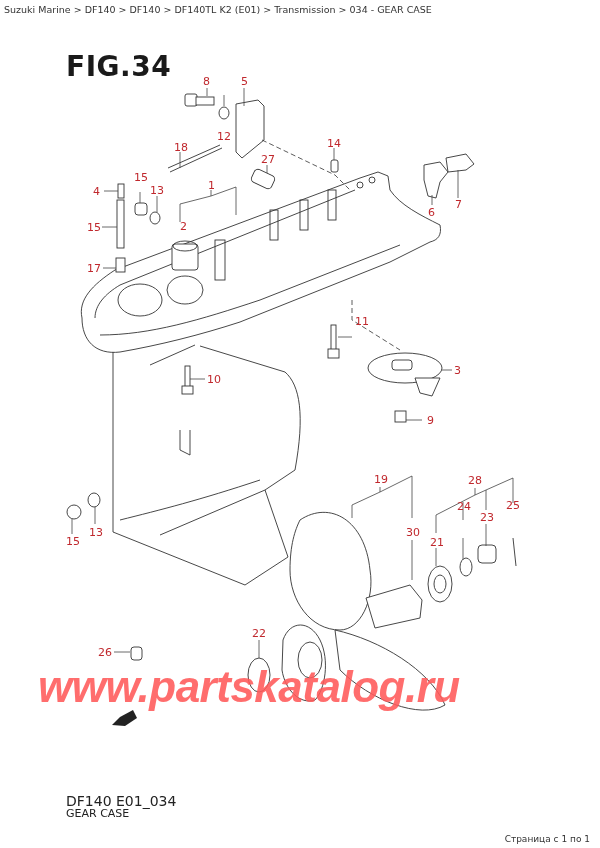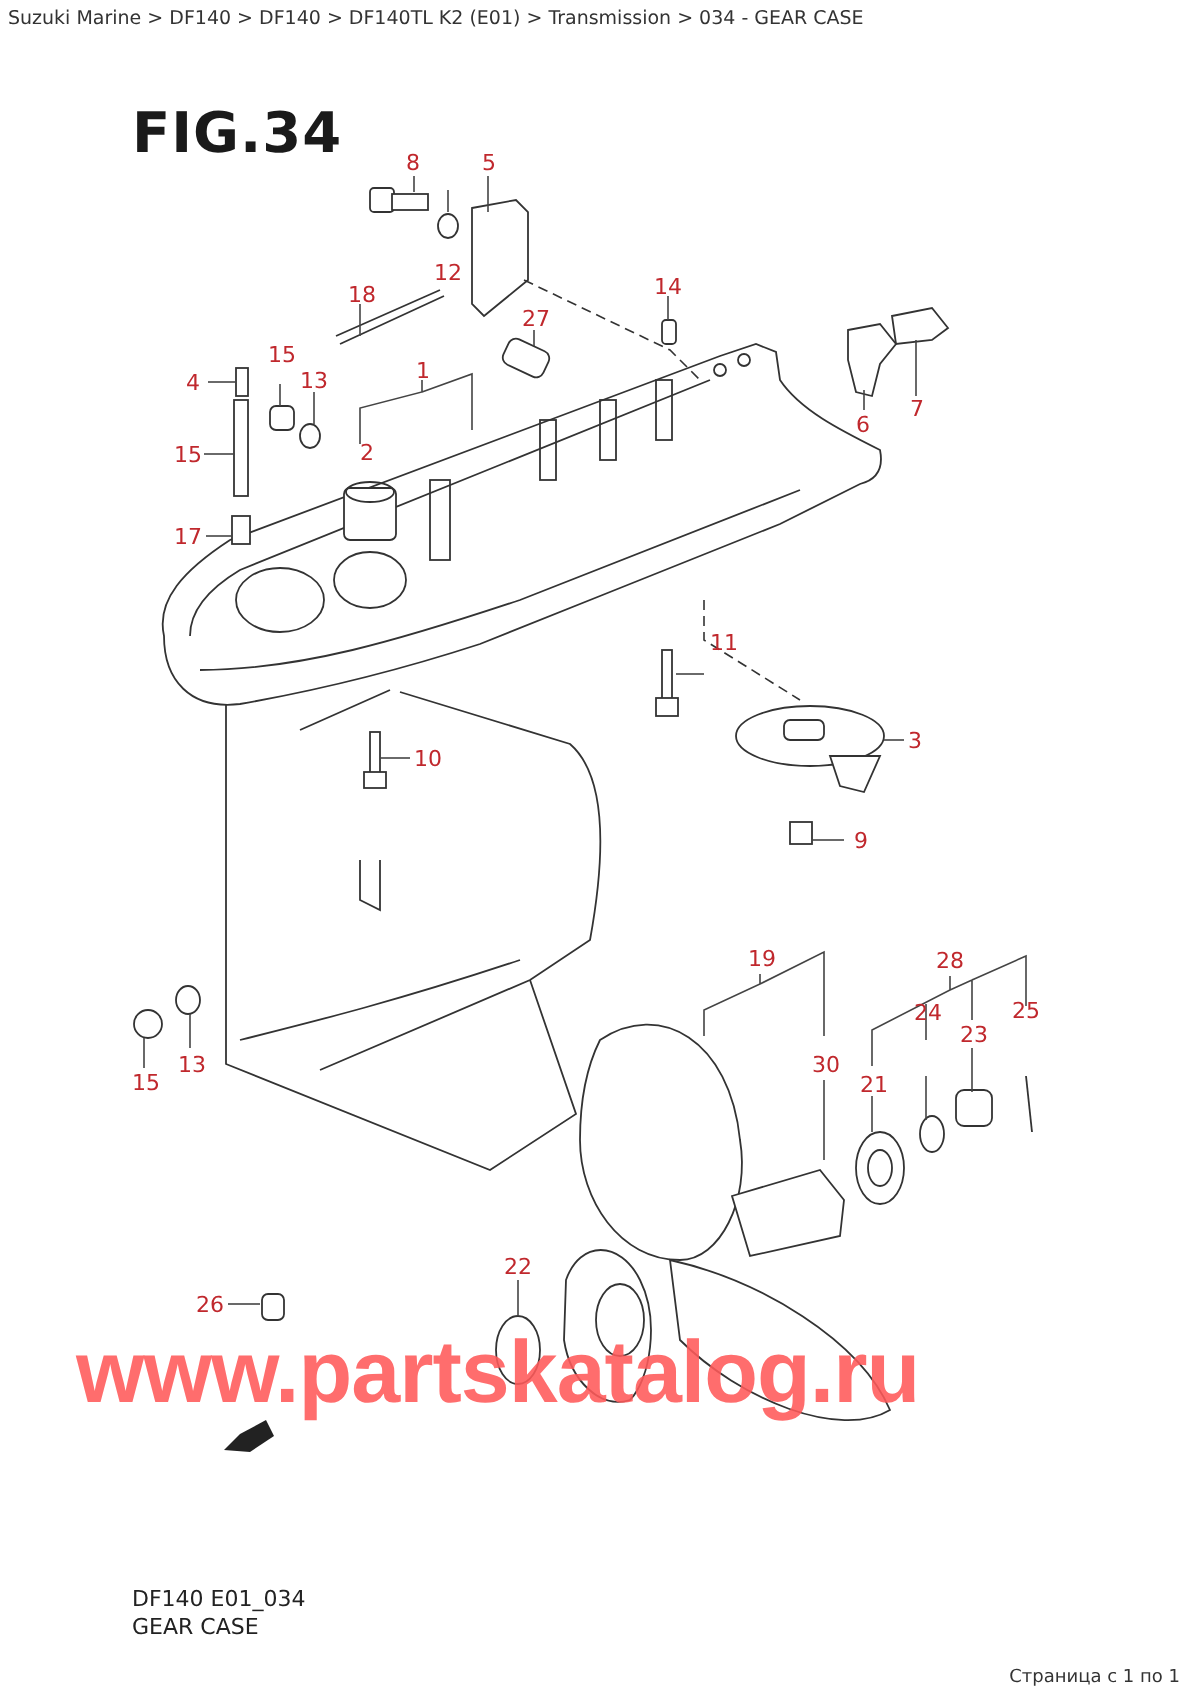--- a/index.html
+++ b/index.html
@@ -2,22 +2,22 @@
 <html><head>
 <meta charset="utf-8">
 <style>
   html, body { margin: 0; padding: 0; background: #ffffff; }
   body { width: 600px; height: 848px; position: relative; overflow: hidden; font-family: "DejaVu Sans", sans-serif; color: #222; }
   .breadcrumb { position: absolute; left: 4px; top: 4px; font-size: 9.5px; color: #333; white-space: nowrap; }
   .breadcrumb span.sep { margin: 0 3px; }
   .fig-title { position: absolute; left: 66px; top: 50px; font-family: "DejaVu Sans", sans-serif; font-weight: bold; font-size: 28px; color: #1a1a1a; letter-spacing: 0.5px; }
   .diagram { position: absolute; left: 0; top: 0; width: 600px; height: 848px; }
   .callout { position: absolute; font-family: "DejaVu Sans", sans-serif; font-size: 11px; color: #c0282d; line-height: 1; }
-  .watermark { position: absolute; left: 38px; top: 662px; font-family: "Liberation Sans", sans-serif; font-weight: bold; font-size: 44px; color: #ff5a5a; opacity: 0.88; letter-spacing: -0.5px; white-space: nowrap; }
-  .footer-code { position: absolute; left: 66px; top: 793px; font-size: 11px; color: #222; }
+  .watermark { position: absolute; left: 38px; top: 662px; font-family: "Liberation Sans", sans-serif; font-weight: bold; font-style: italic; font-size: 44px; color: #ff5a5a; opacity: 0.88; letter-spacing: -0.5px; white-space: nowrap; }
+  .footer-code { position: absolute; left: 66px; top: 793px; font-size: 14px; color: #222; }
   .footer-name { position: absolute; left: 66px; top: 807px; font-size: 11px; color: #222; }
   .page-info { position: absolute; right: 10px; top: 834px; font-size: 9px; color: #333; }
   svg .ln { stroke: #333; stroke-width: 0.9; fill: none; }
   svg .pt { stroke: #333; stroke-width: 0.9; fill: #fff; }
   svg .dash { stroke: #333; stroke-width: 0.8; fill: none; stroke-dasharray: 5 3; }
   svg .lead { stroke: #444; stroke-width: 0.8; fill: none; }
 </style>
 </head>
 <body>
 

